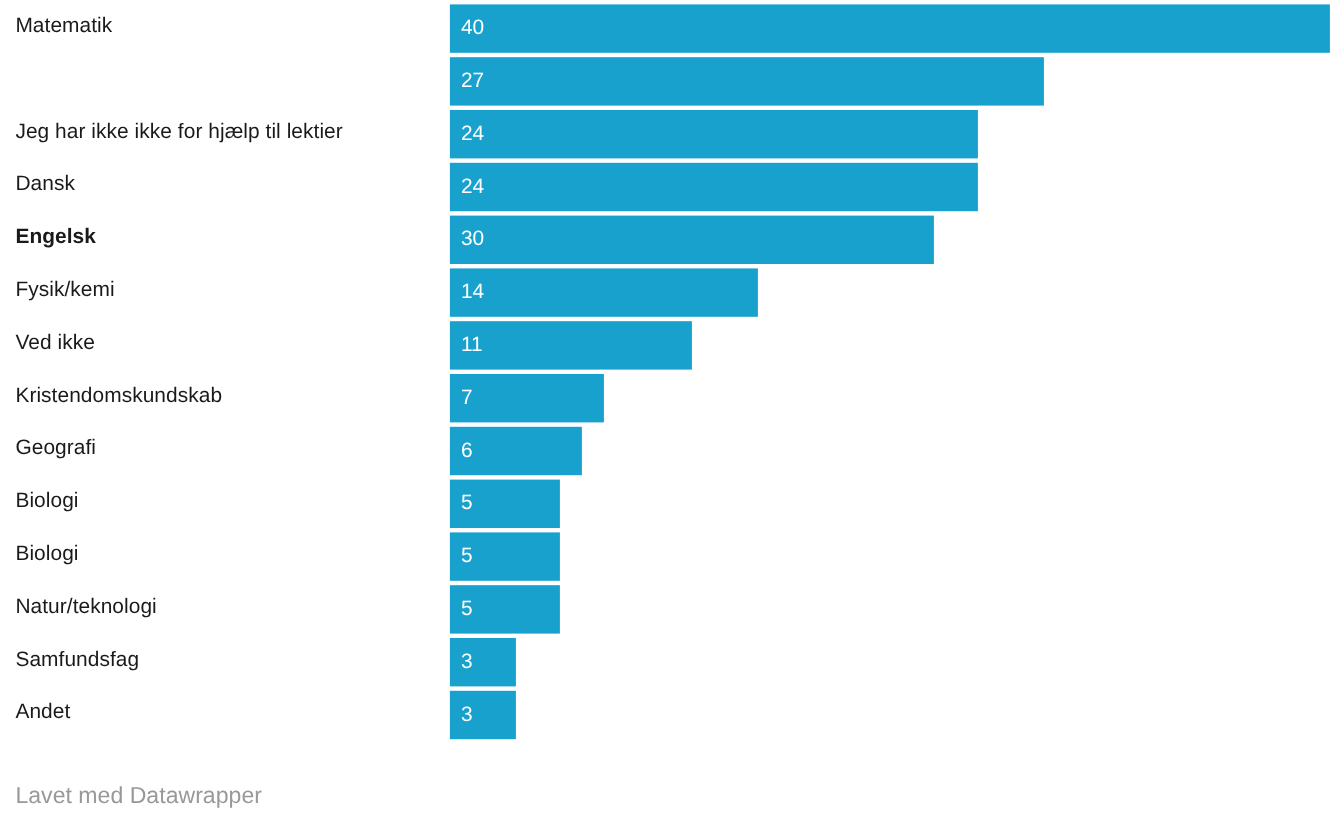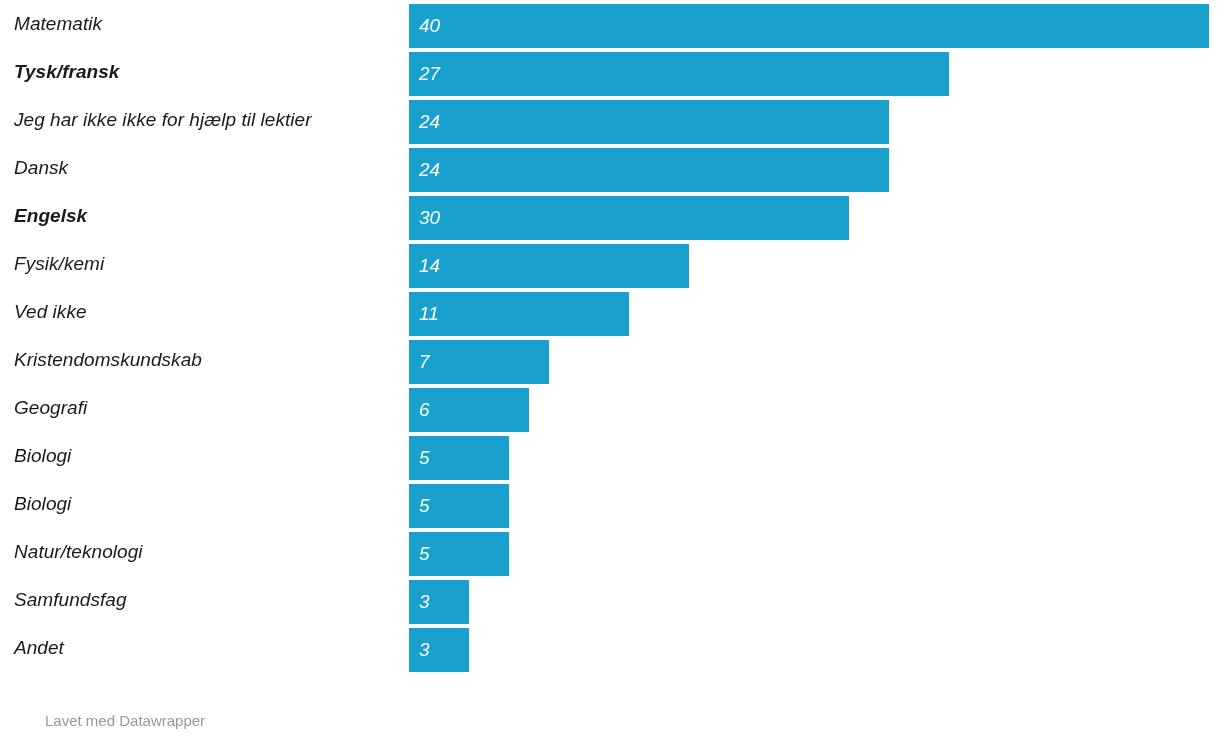--- a/index.html
+++ b/index.html
@@ -18,21 +18,20 @@
     position: absolute;
     left: 0;
     top: 0;
     width: 1220px;
     height: 690px;
   }
   .row {
     position: relative;
     height: 48px;
     width: 1061px;
-    font-style: italic;
   }
   .row-label {
     position: absolute;
     left: 14px;
     top: 0;
     height: 48px;
     line-height: 48px;
     font-size: 19px;
     color: #1a1a1a;
     white-space: nowrap;
@@ -63,39 +62,37 @@
     line-height: 44px;
     font-size: 19px;
     color: #ffffff;
     white-space: nowrap;
     text-align: right;
   }
   #footer {
     position: absolute;
     left: 14px;
     top: 712px;
-    font-size: 15px;
+    font-size: 21px;
     color: #999999;
     white-space: nowrap;
-    margin-left: 31px;
   }
 </style>
 </head>
 <body>
 
 <div id="chart">
     <div class="row">
       <div class="row-label">Matematik</div>
       <div class="bar-track">
         <div class="bar" style="width: 800px; background: rgb(24, 161, 205);"></div>
         <div class="bar-value">40</div>
       </div>
     </div>
     <div class="row">
-      <div class="row-label bold">Tysk/fransk</div>
       <div class="bar-track">
         <div class="bar" style="width: 540px; background: rgb(24, 161, 205);"></div>
         <div class="bar-value">27</div>
       </div>
     </div>
     <div class="row">
       <div class="row-label">Jeg har ikke ikke for hjælp til lektier</div>
       <div class="bar-track">
         <div class="bar" style="width: 480px; background: rgb(24, 161, 205);"></div>
         <div class="bar-value">24</div>

